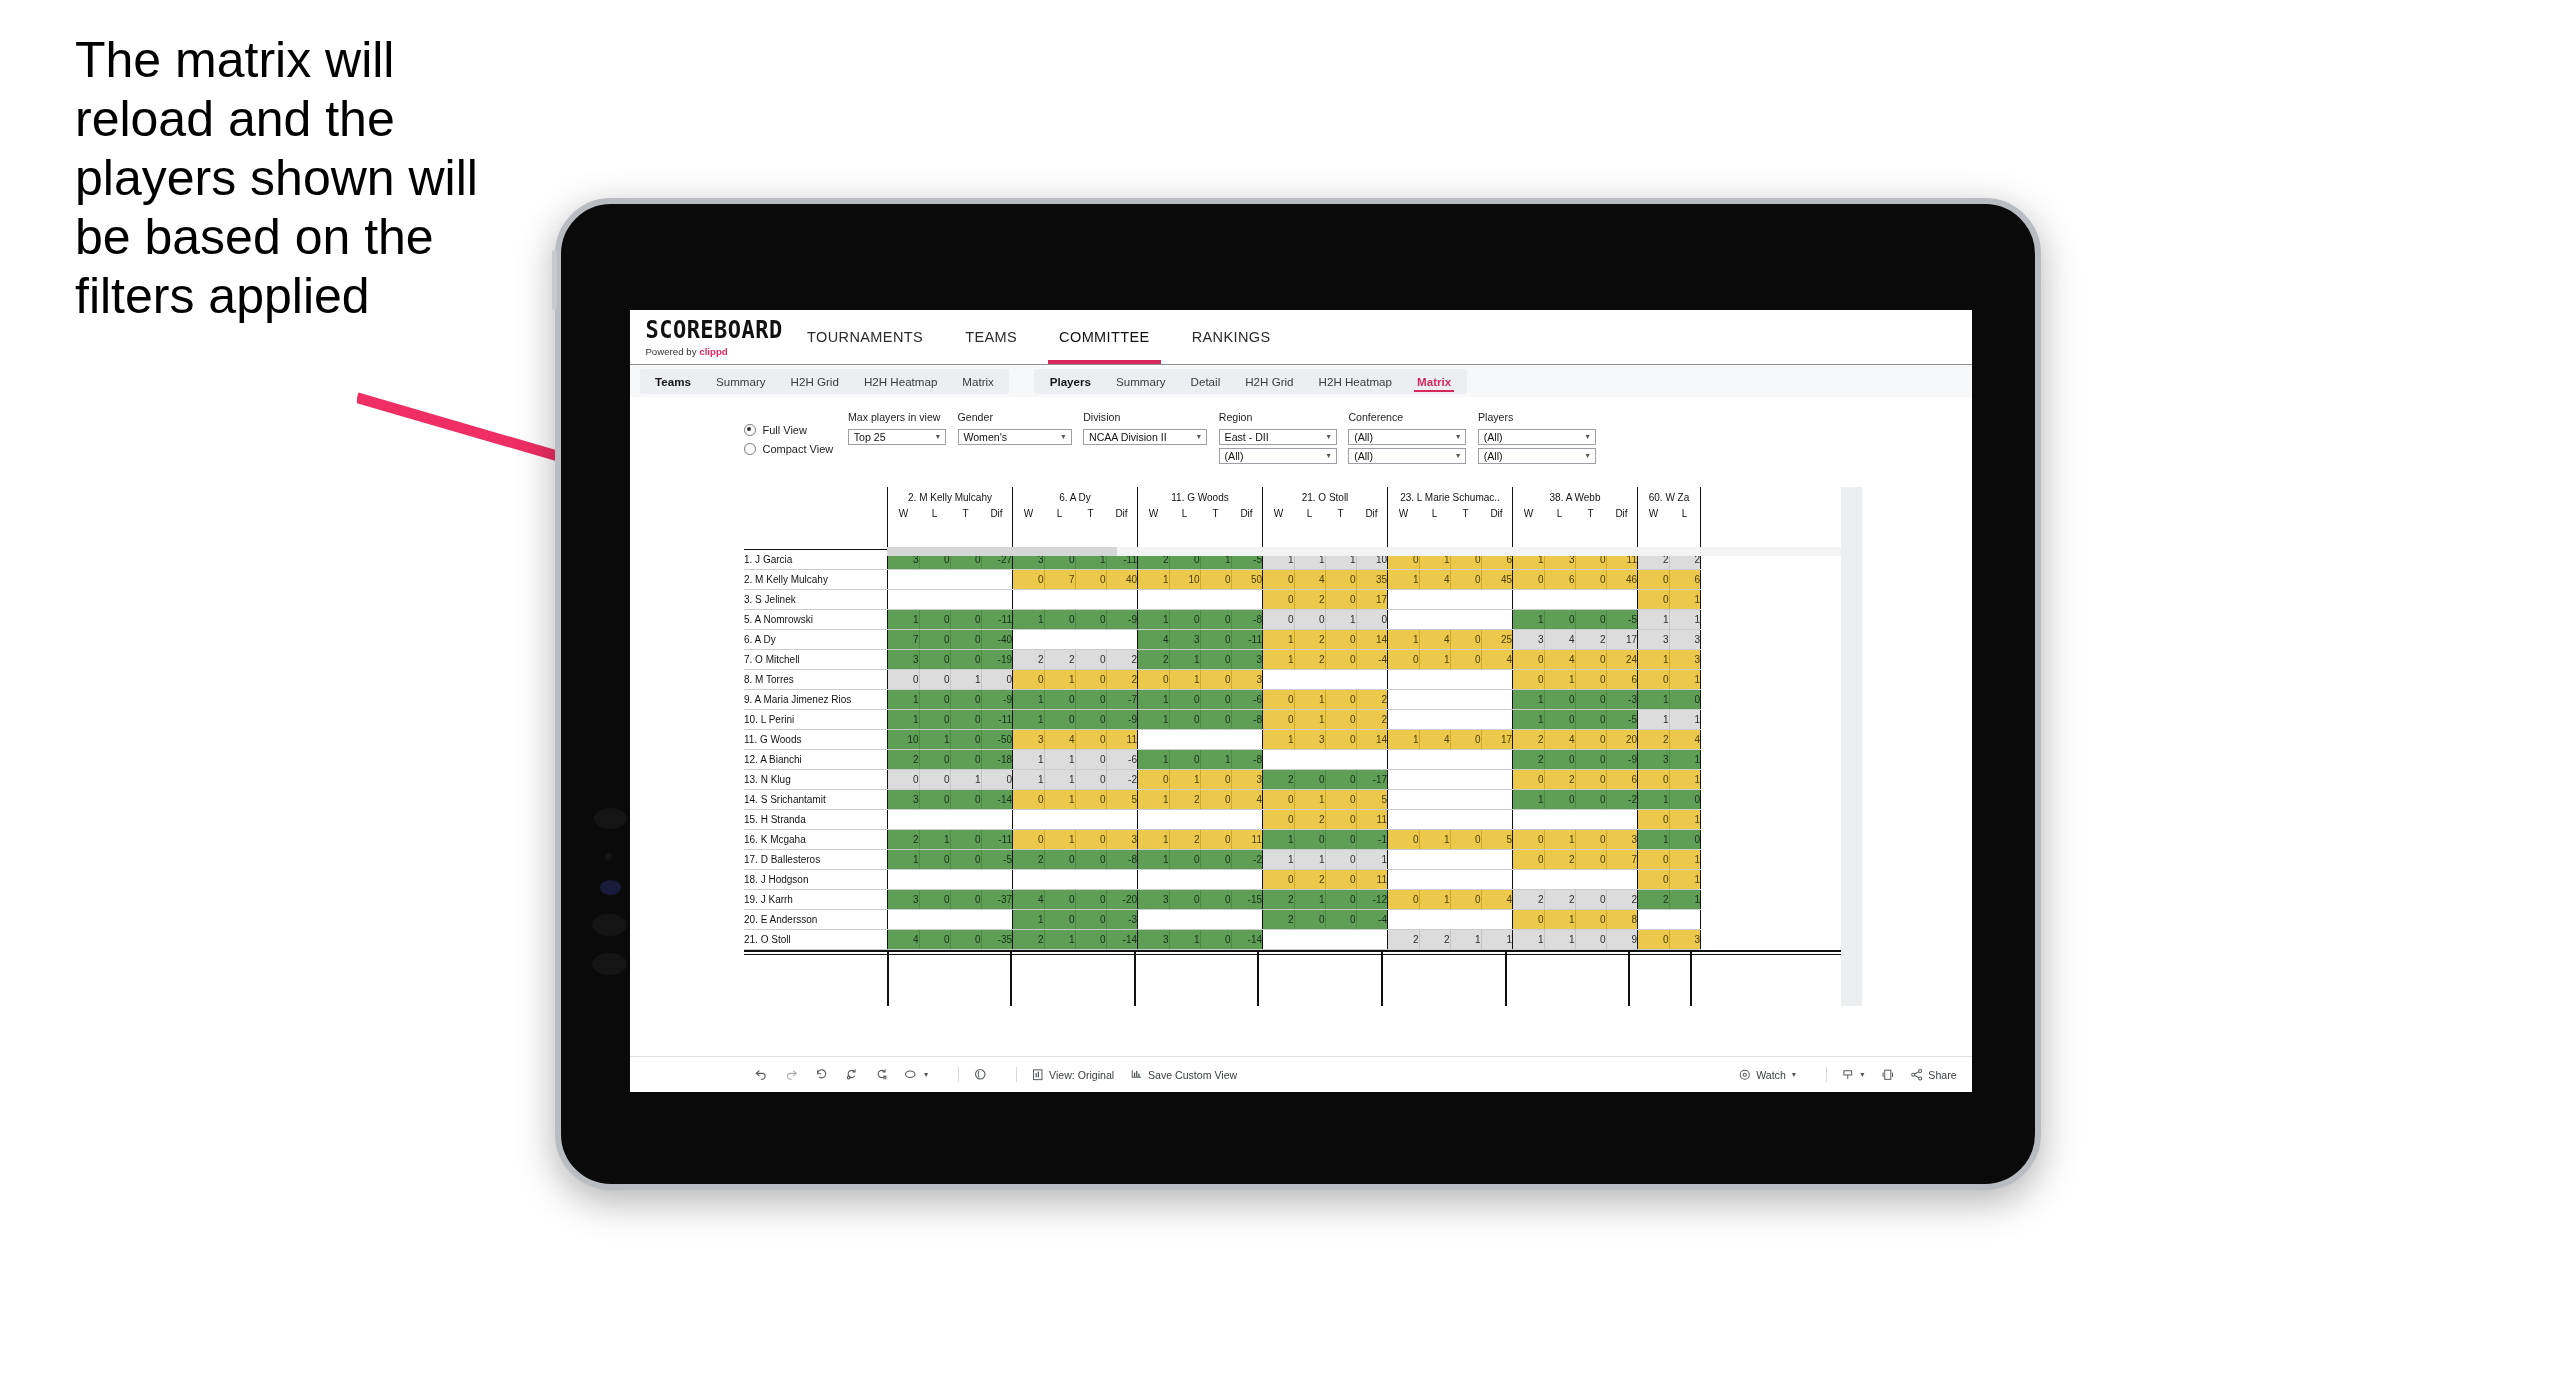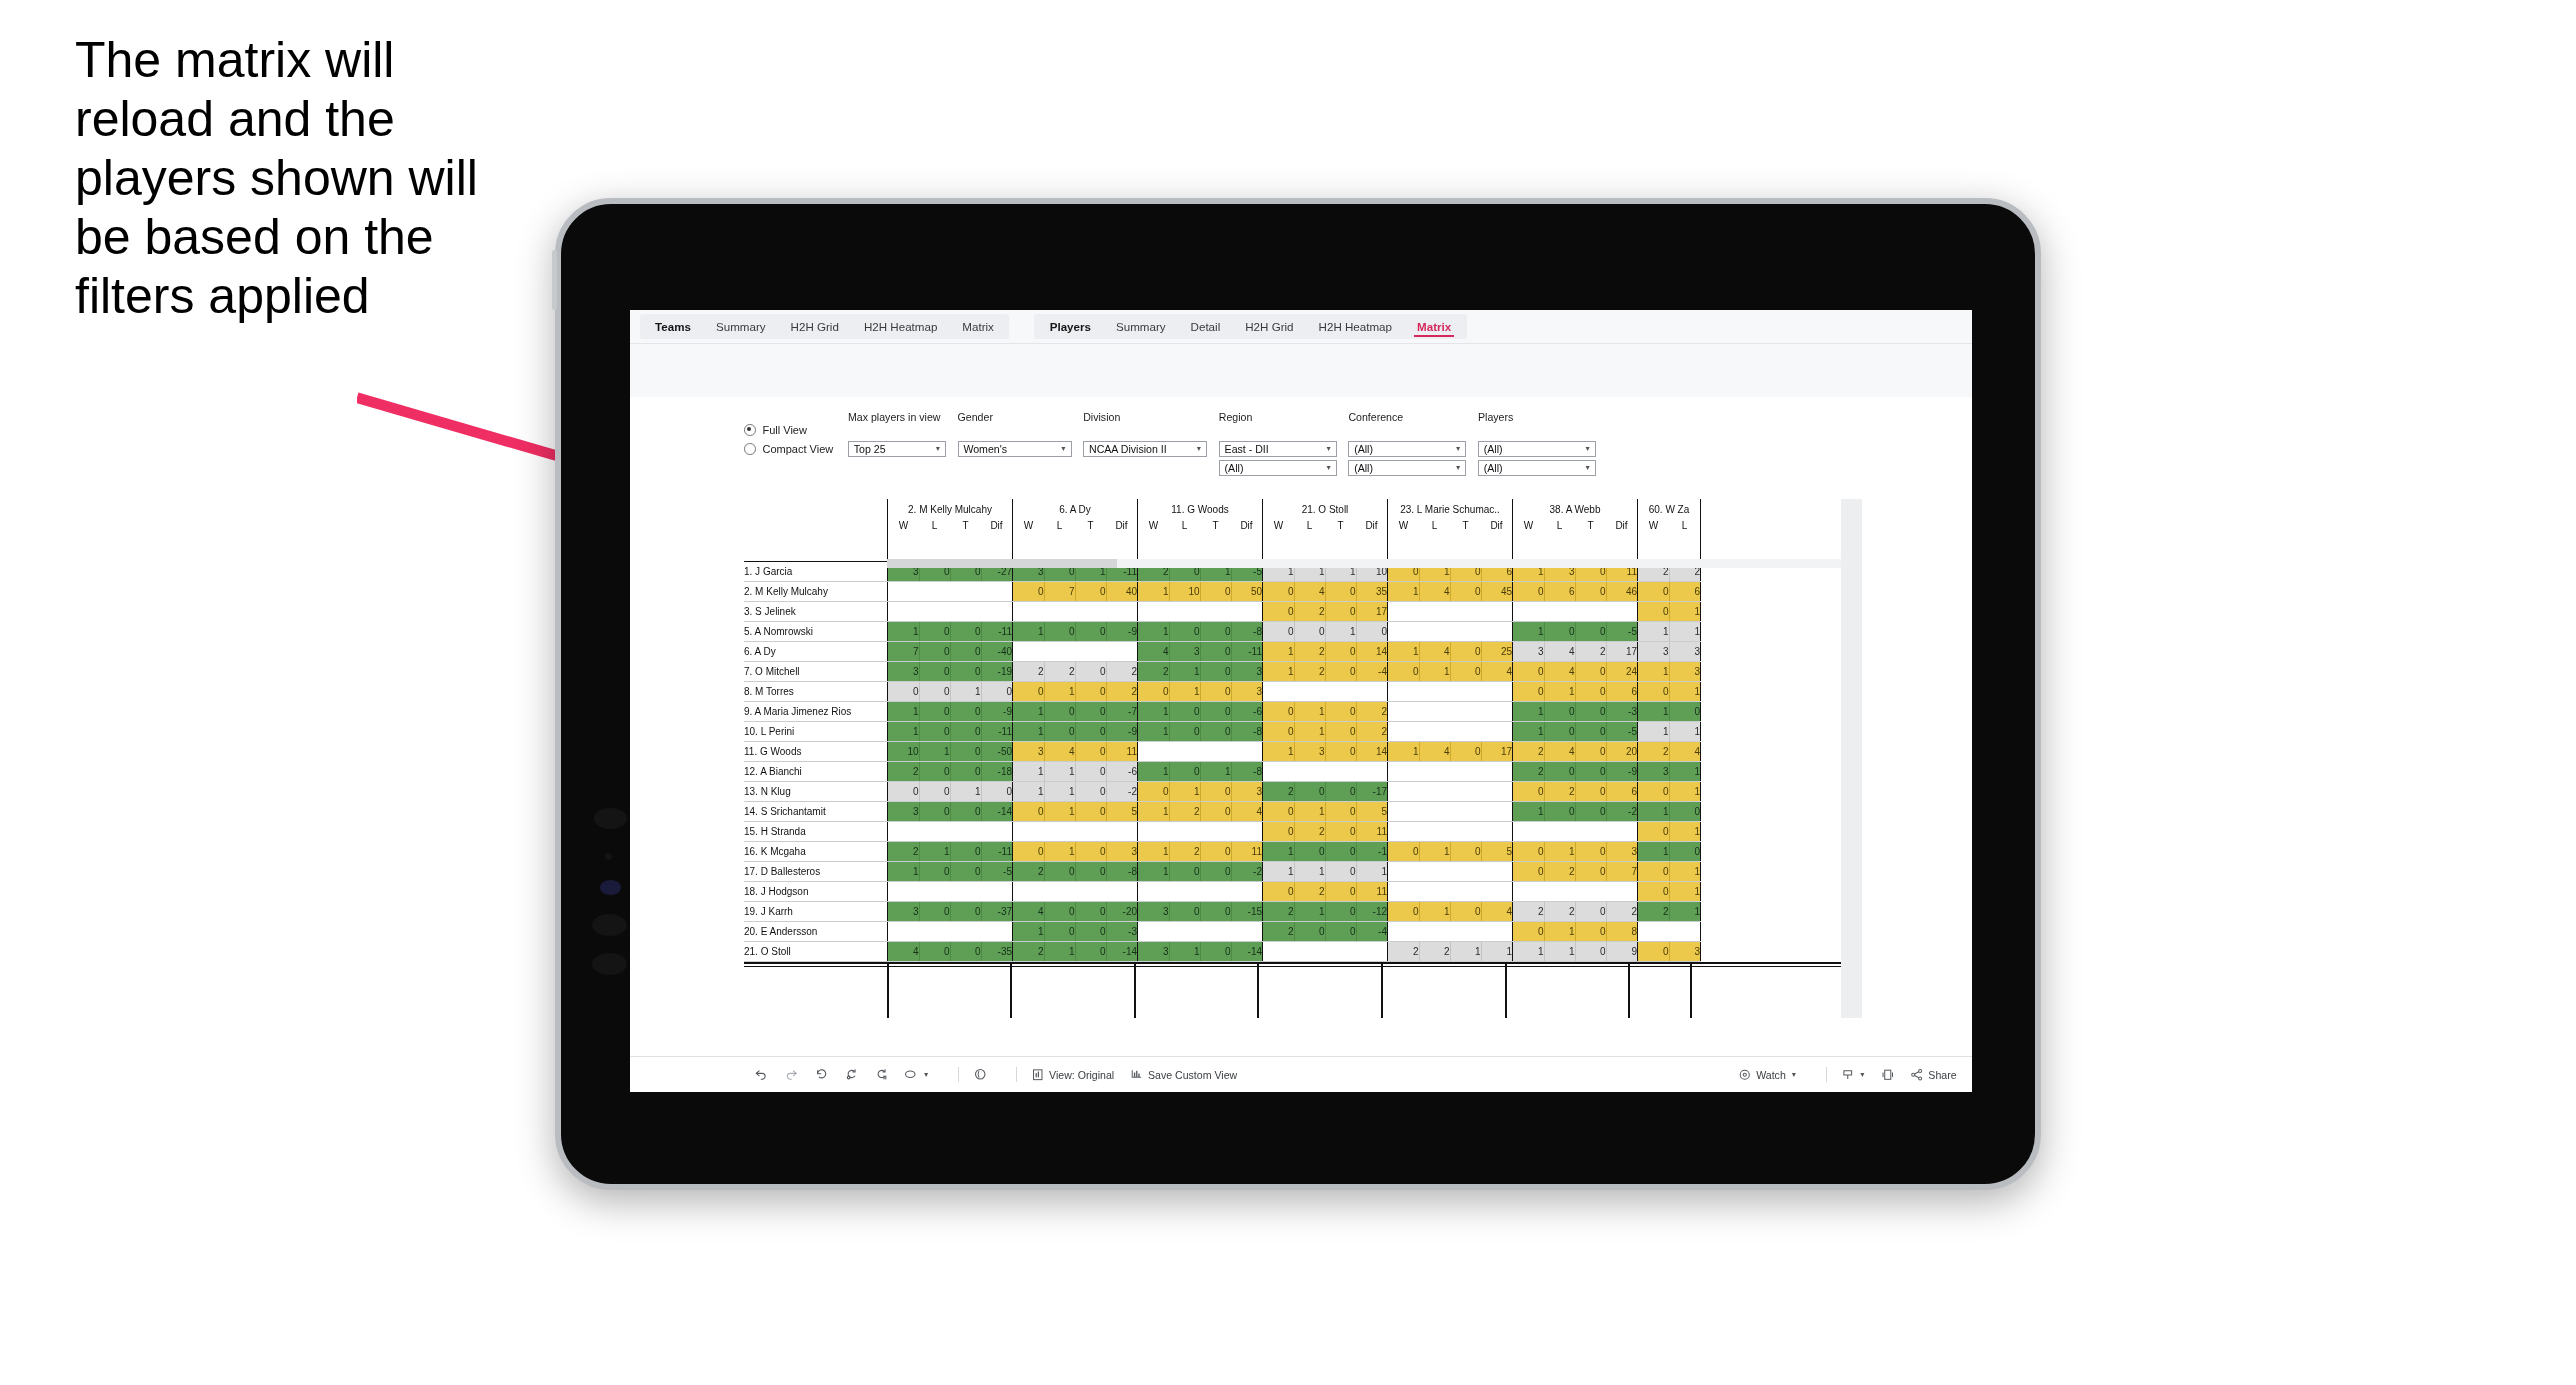--- a/index.html
+++ b/index.html
@@ -67,21 +67,21 @@
 
   
   #filters{display:flex;align-items:flex-start;font-size:10.6px;color:#222;}
   #viewmode{width:104px;padding-top:13.5px;}
   .radio-row{display:flex;align-items:center;margin-bottom:6.8px;font-size:11px;text-align:right;}
   .radio{width:9.7px;height:9.7px;border:1px solid #777;border-radius:50%;
          margin-right:6.8px;background:#fff;position:relative;flex:none;}
   .radio.on::after{content:"";position:absolute;left:1.9px;top:1.9px;width:3.9px;height:3.9px;
          border-radius:50%;background:#333;}
   .fgroup{margin-right:11.6px;}
-  .flabel{font-size:10.6px;color:#1d1d1d;margin-bottom:18px;}
+  .flabel{font-size:10.6px;color:#1d1d1d;margin-bottom:6px;}
   .fsel{height:16.4px;border:1px solid #9aa0a6;background:#fff;display:flex;
         align-items:center;justify-content:space-between;padding:0 3.9px 0 4.8px;
         font-size:10.6px;color:#111;margin-bottom:2.9px;box-sizing:border-box;cursor:pointer;}
   .caret{font-size:6.8px;color:#555;margin-left:5.8px;}
   .w120{width:98px}.w118{width:114px}.w128{width:124px}.w122{width:118px}
 
   
   #matrix{margin-top:20px;position:relative;}
   table.mx{border-collapse:collapse;font-size:10px;color:#111;table-layout:fixed;}
   table.mx td,table.mx th{padding:0;margin:0;}
@@ -141,20 +141,34 @@
 <div id="tablet">
   <div class="bezel-left" style="top:46px;height:60px;"></div>
   <div class="bezel-btn" style="left:33px;top:604px;width:33px;height:21px;"></div>
   <div class="bezel-btn" style="left:44px;top:649px;width:6.8px;height:6.8px;"></div>
   <div class="bezel-btn" style="left:39px;top:676px;width:21px;height:14.5px;background:#1a1a3a;"></div>
   <div class="bezel-btn" style="left:31px;top:710px;width:35px;height:22px;"></div>
   <div class="bezel-btn" style="left:31px;top:749px;width:35px;height:22px;"></div>
 
   <div id="screen">
 
+    <div id="appbar">
+      <div id="brand">
+        <div id="brand-title">SCOREBOARD</div>
+        <div id="brand-sub">
+          <span>Powered by </span><b>clippd</b>
+        </div>
+      </div>
+      <div class="topnav" id="topnav">
+          <div class="topnav-item">TOURNAMENTS</div>
+          <div class="topnav-item">TEAMS</div>
+          <div class="topnav-item active">COMMITTEE</div>
+          <div class="topnav-item">RANKINGS</div>
+        </div>
+    </div>
 
     <div id="subnav">
       <div class="subgroup" id="subnav-teams">
           <div class="subitem head">Teams</div>
           <div class="subitem">Summary</div>
           <div class="subitem">H2H Grid</div>
           <div class="subitem">H2H Heatmap</div>
           <div class="subitem">Matrix</div>
         </div>
       <div class="subgroup" id="subnav-players">

